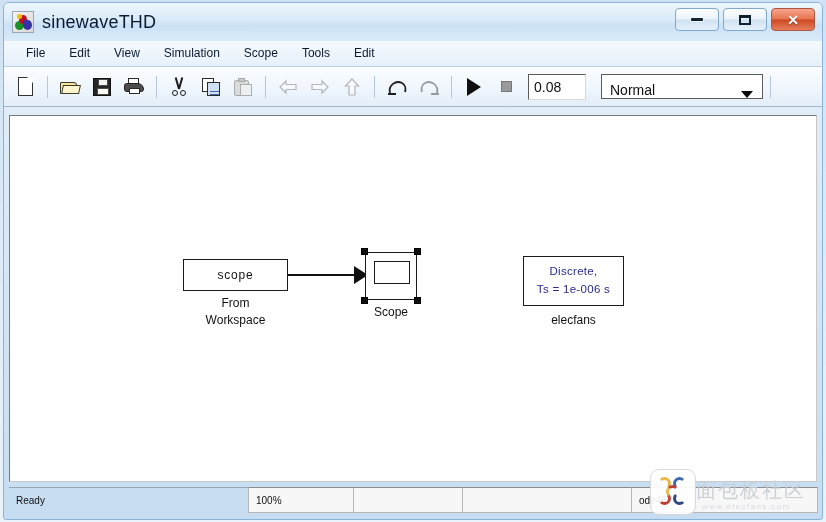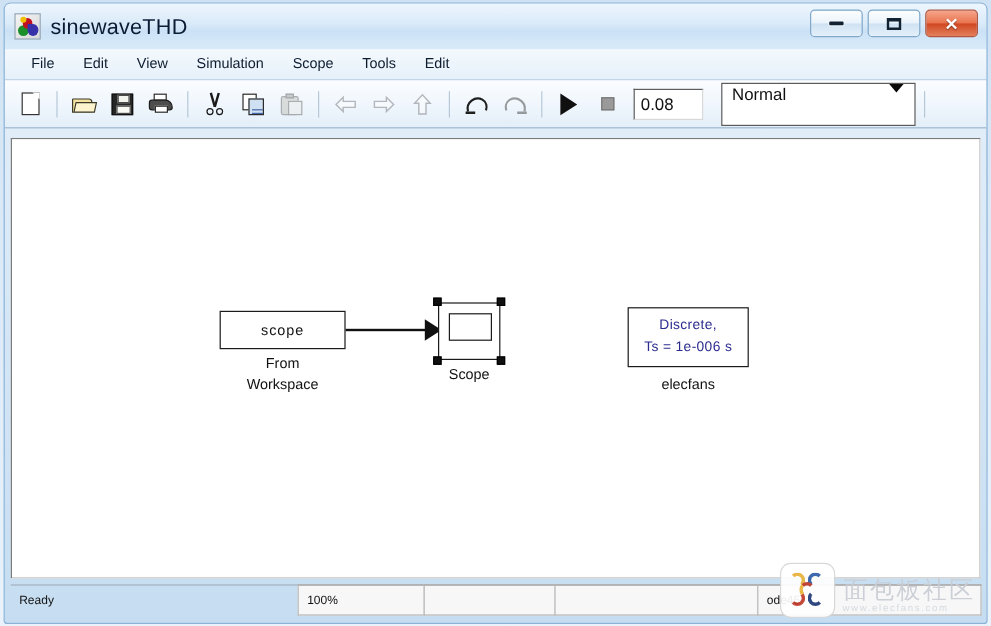--- a/index.html
+++ b/index.html
@@ -286,25 +286,25 @@
     font-size: 14px;
     color: #101010;
     display: flex;
     align-items: center;
     padding-left: 5px;
     box-sizing: border-box;
     margin-left: 5px;
   }
   .mode-select {
     width: 162px;
-    height: 36px;
+    height: 25px;
     border: 1px solid #5b5b5b;
     background: #ffffff;
     display: flex;
-    align-items: flex-start;
+    align-items: flex-end;
     justify-content: space-between;
     padding: 0 3px 0 8px;
     box-sizing: border-box;
     margin-left: 13px;
     font-size: 14px;
     color: #101010;
   }
   .mode-select .caret {
     width: 0; height: 0;
     border-left: 6px solid transparent;
@@ -481,25 +481,24 @@
   }
   .wm-arc {
     position: absolute;
     width: 13px; height: 13px;
     border-width: 3.2px;
     border-style: solid;
     border-radius: 50%;
     box-sizing: border-box;
   }
   .wm-zh {
-    margin-left: 7px;
     font-size: 20px;
     color: #c9cdd4;
     letter-spacing: 2px;
-    font-family: Liberation Serif, serif;
+    font-family: Liberation Mono, monospace;
     line-height: 1;
   }
   .wm-sub {
     position: absolute;
     left: 52px;
     bottom: 5px;
     font-size: 8px;
     color: #d3d7dd;
     letter-spacing: 1.4px;
   }

